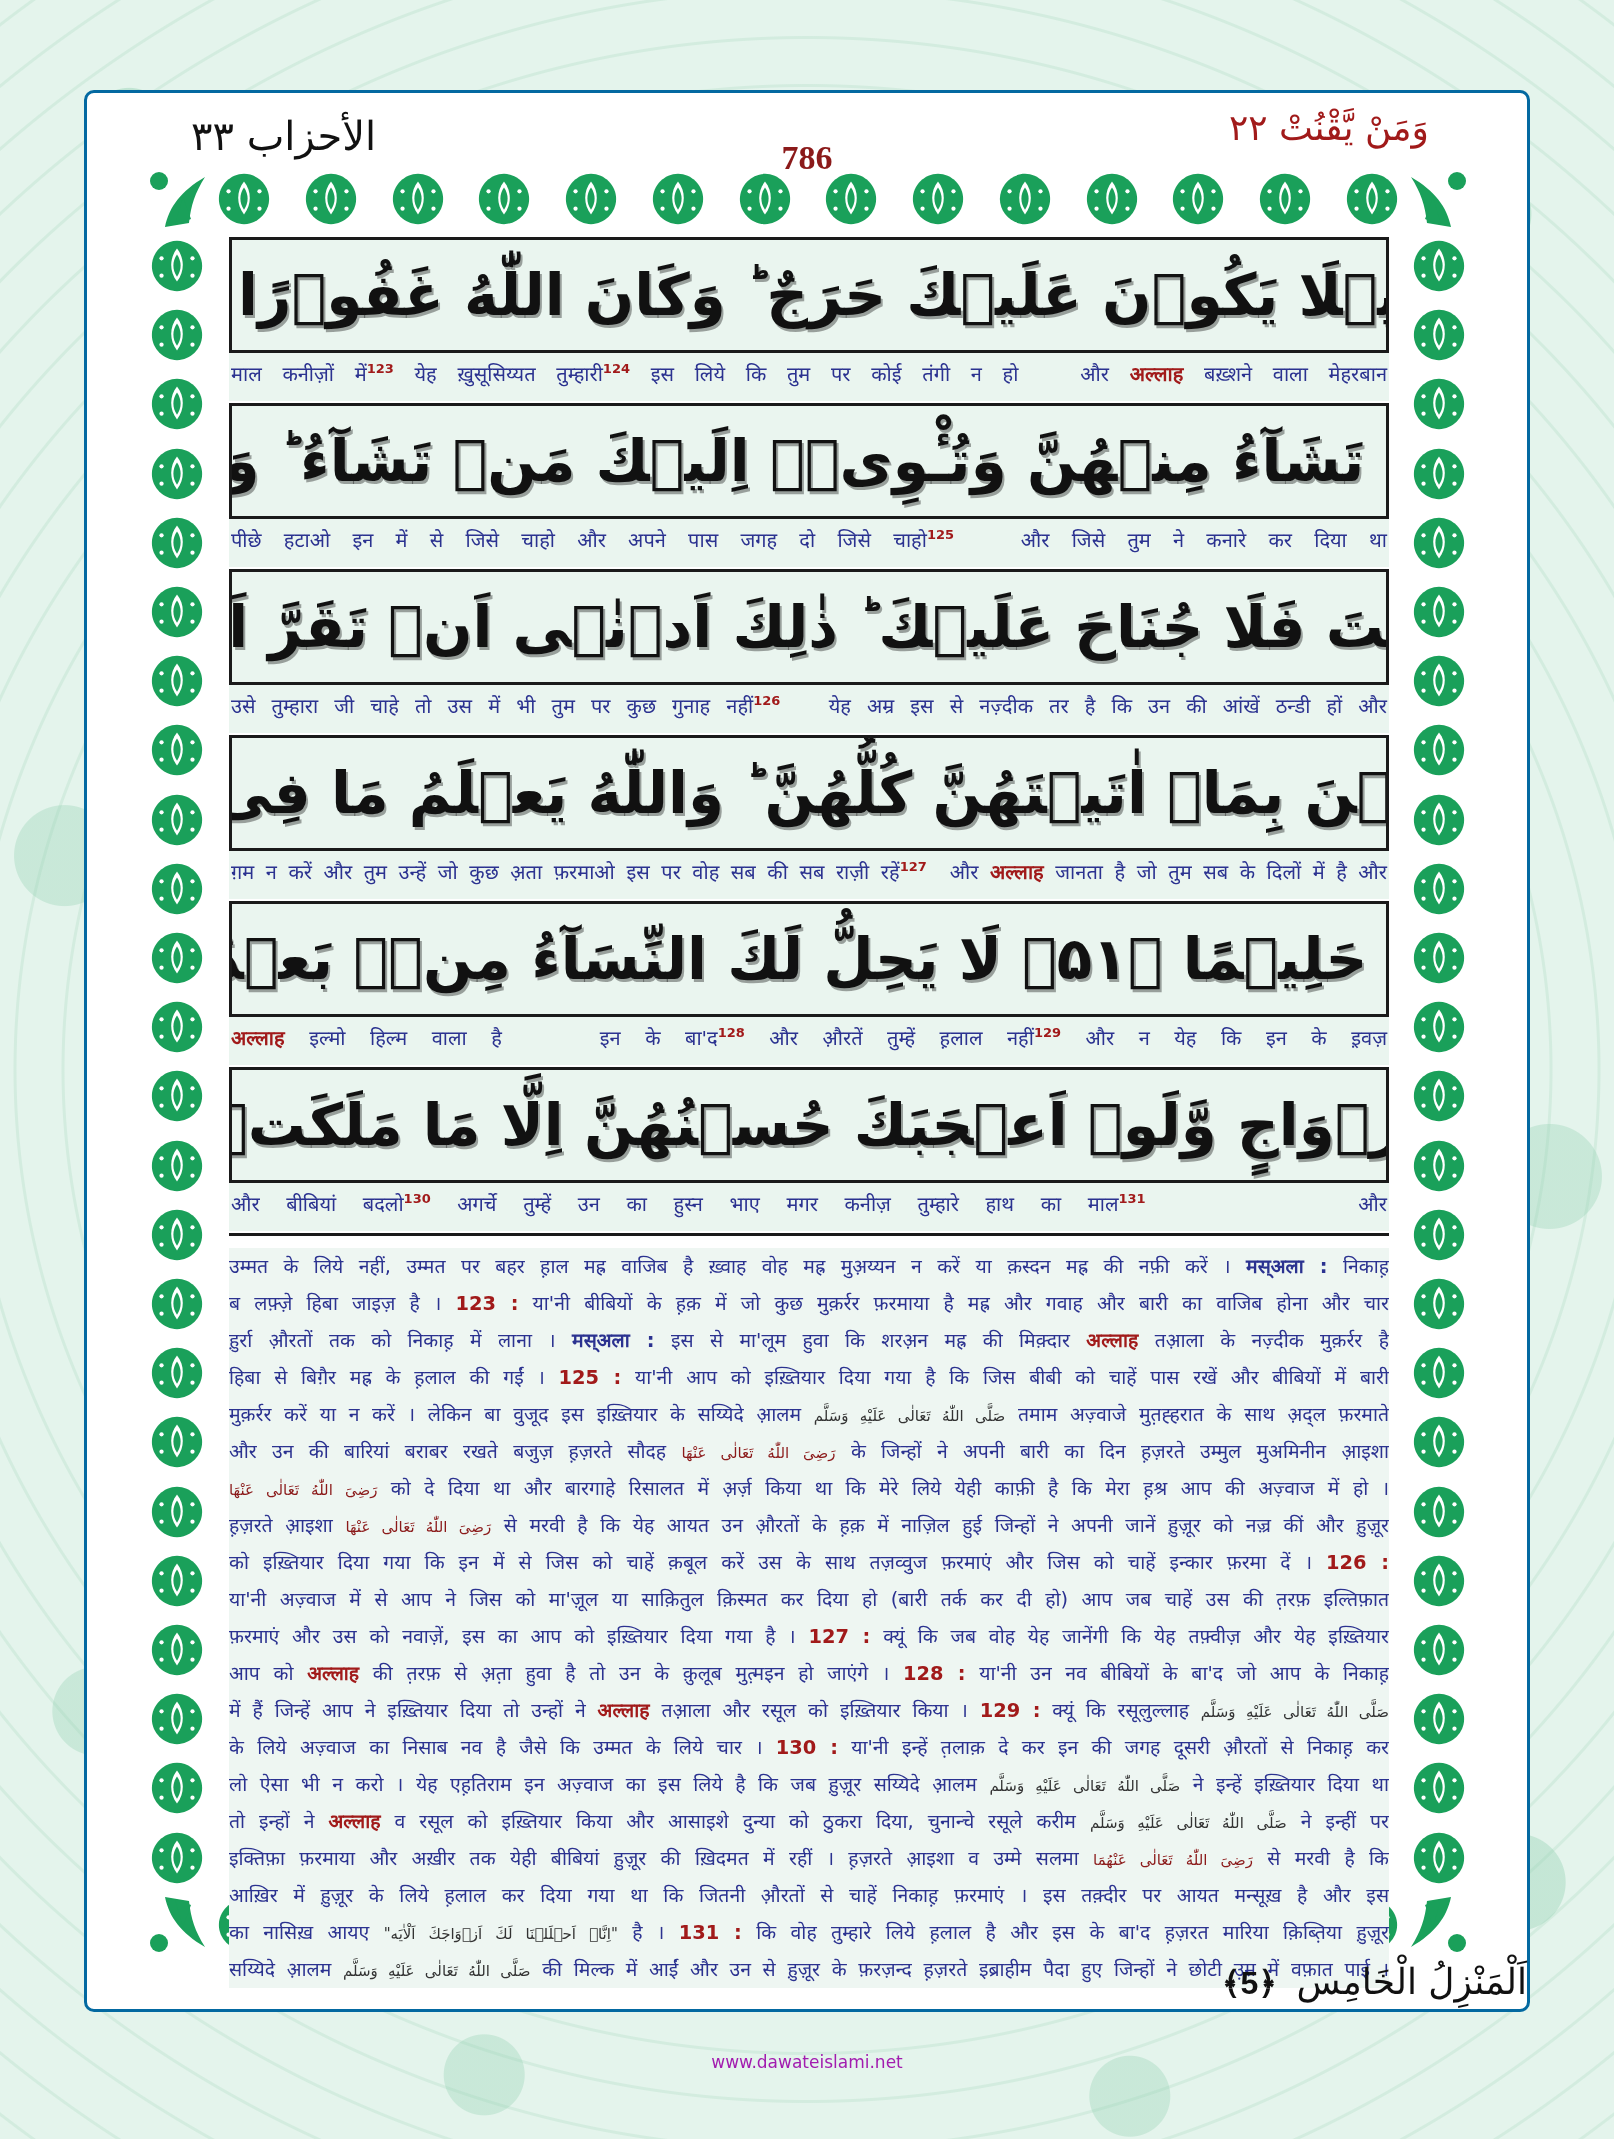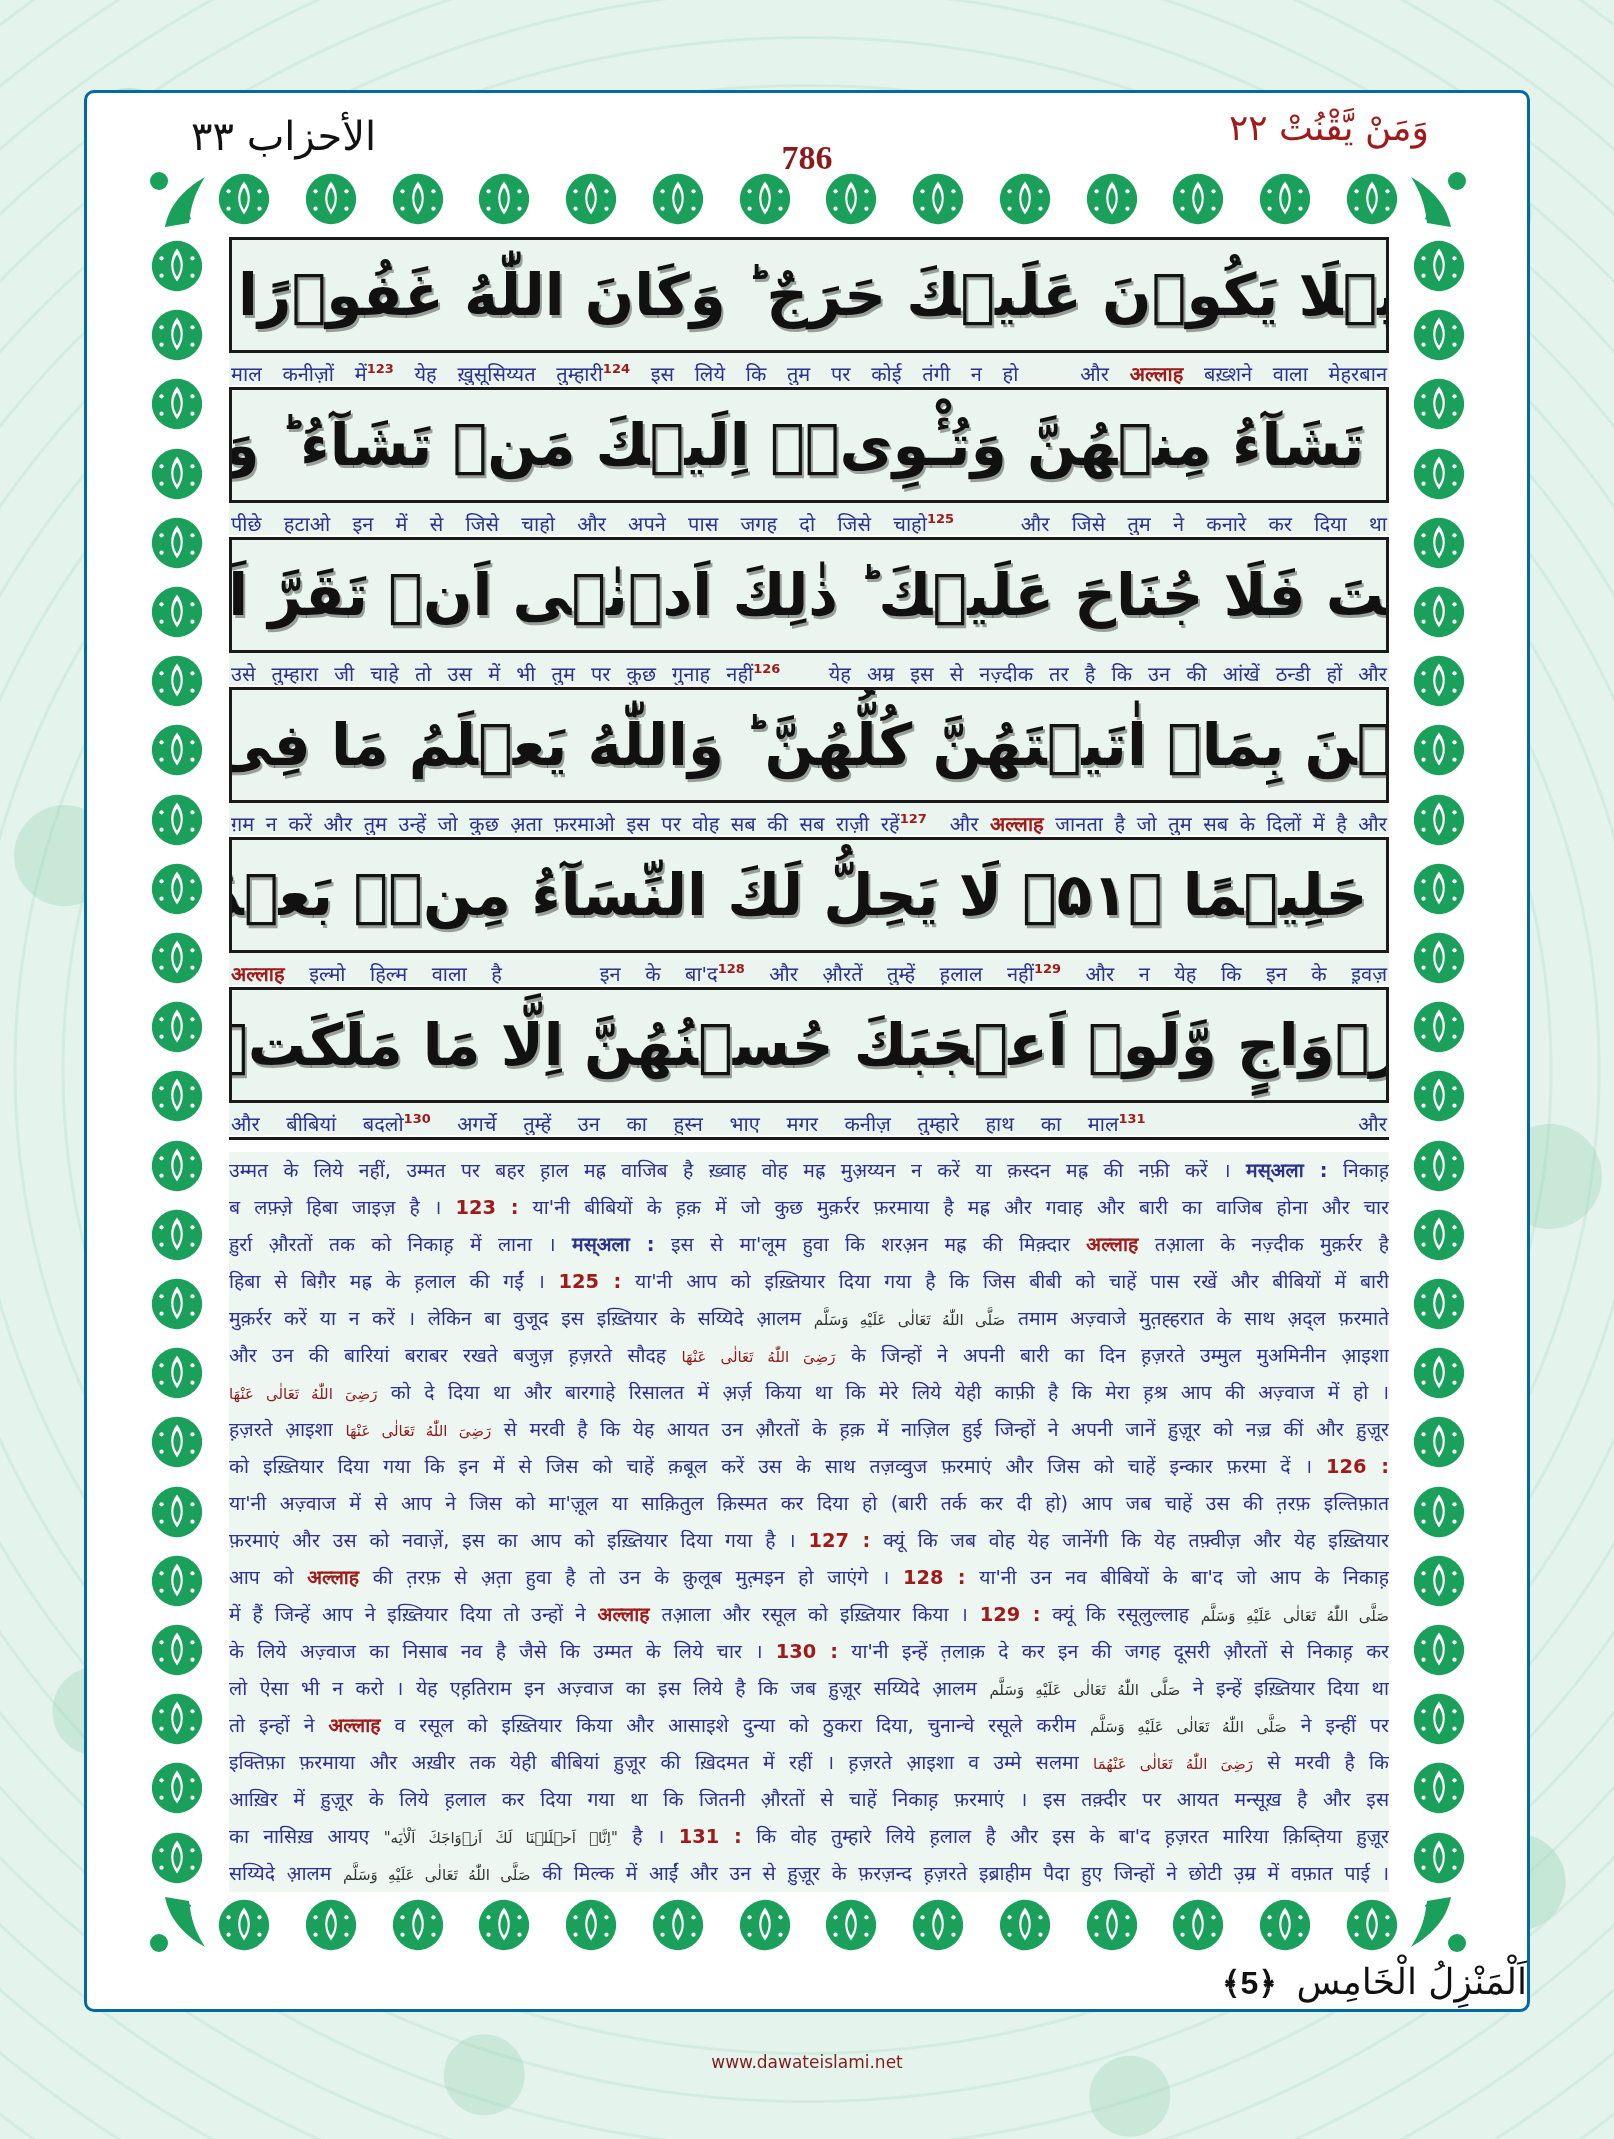--- a/index.html
+++ b/index.html
@@ -41,41 +41,41 @@
 
   .content { position: absolute; left: 142px; top: 144px; width: 1160px; }
   .ayah-box {
     height: 116px; border: 3px solid #1a1a1a; background: #eaf5ef;
     box-sizing: border-box; display: flex; align-items: center; justify-content: center;
     font-family: "DejaVu Sans", sans-serif; font-size: 58px; font-weight: bold; color: #111;
     direction: rtl; white-space: nowrap; overflow: hidden; letter-spacing: 1px;
     text-shadow: 2px 3px 0 rgba(0,0,0,0.35);
   }
   .trans {
-    height: 32px; line-height: 32px; background: #eaf5ef; color: #2b3290;
+    height: 48px; line-height: 32px; background: #eaf5ef; color: #2b3290;
     font-family: "DejaVu Sans", sans-serif; font-size: 20px; white-space: nowrap; overflow: hidden;
     display: flex; justify-content: space-between; padding: 0 2px; margin-bottom: 2px;
   }
   .trans sup, .comm sup { color: #a11a1a; font-weight: bold; font-size: 13px; }
   .allah { color: #a11a1a; font-weight: bold; }
   .rule { height: 3px; background: #1a1a1a; margin-top: 2px; }
 
   .comm {
     margin-top: 12px; background: #eef6f2; color: #2b3290;
     font-family: "DejaVu Sans", sans-serif; font-size: 19.4px; line-height: 37px;
   }
   .comm-line { white-space: nowrap; overflow: hidden; text-align: justify; text-align-last: justify; height: 37px; }
   .num { color: #a11a1a; font-weight: bold; }
   .bold { font-weight: bold; }
   .honor { color: #8b1a1a; font-size: 15px; font-family: "DejaVu Sans", sans-serif; }
   .honor.dark { color: #333; }
 
   .manzil { position: absolute; left: 0; right: 0; top: 1868px; text-align: right; font-size: 36px; color: #111; direction: rtl; font-family: "DejaVu Serif", serif; }
   .manzil .mnum { font-family: "Liberation Sans", sans-serif; font-weight: bold; font-size: 32px; padding: 0 8px; }
-  .url { position: absolute; left: 0; right: 0; top: 2052px; text-align: center; font-family: "DejaVu Sans", sans-serif; font-size: 17px; color: #7f1d1d; }
+  .url { position: absolute; left: 0; right: 0; top: 2052px; text-align: center; font-family: "DejaVu Sans", sans-serif; font-size: 17px; color: #a21caf; }
 </style>
 </head>
 <body>
 
 <div class="page">
 
   <div class="hdr">
     <div class="hdr-left">الأحزاب ٣٣</div>
     <div class="hdr-center">786</div>
     <div class="hdr-right">وَمَنْ يَّقْنُتْ ٢٢</div>

